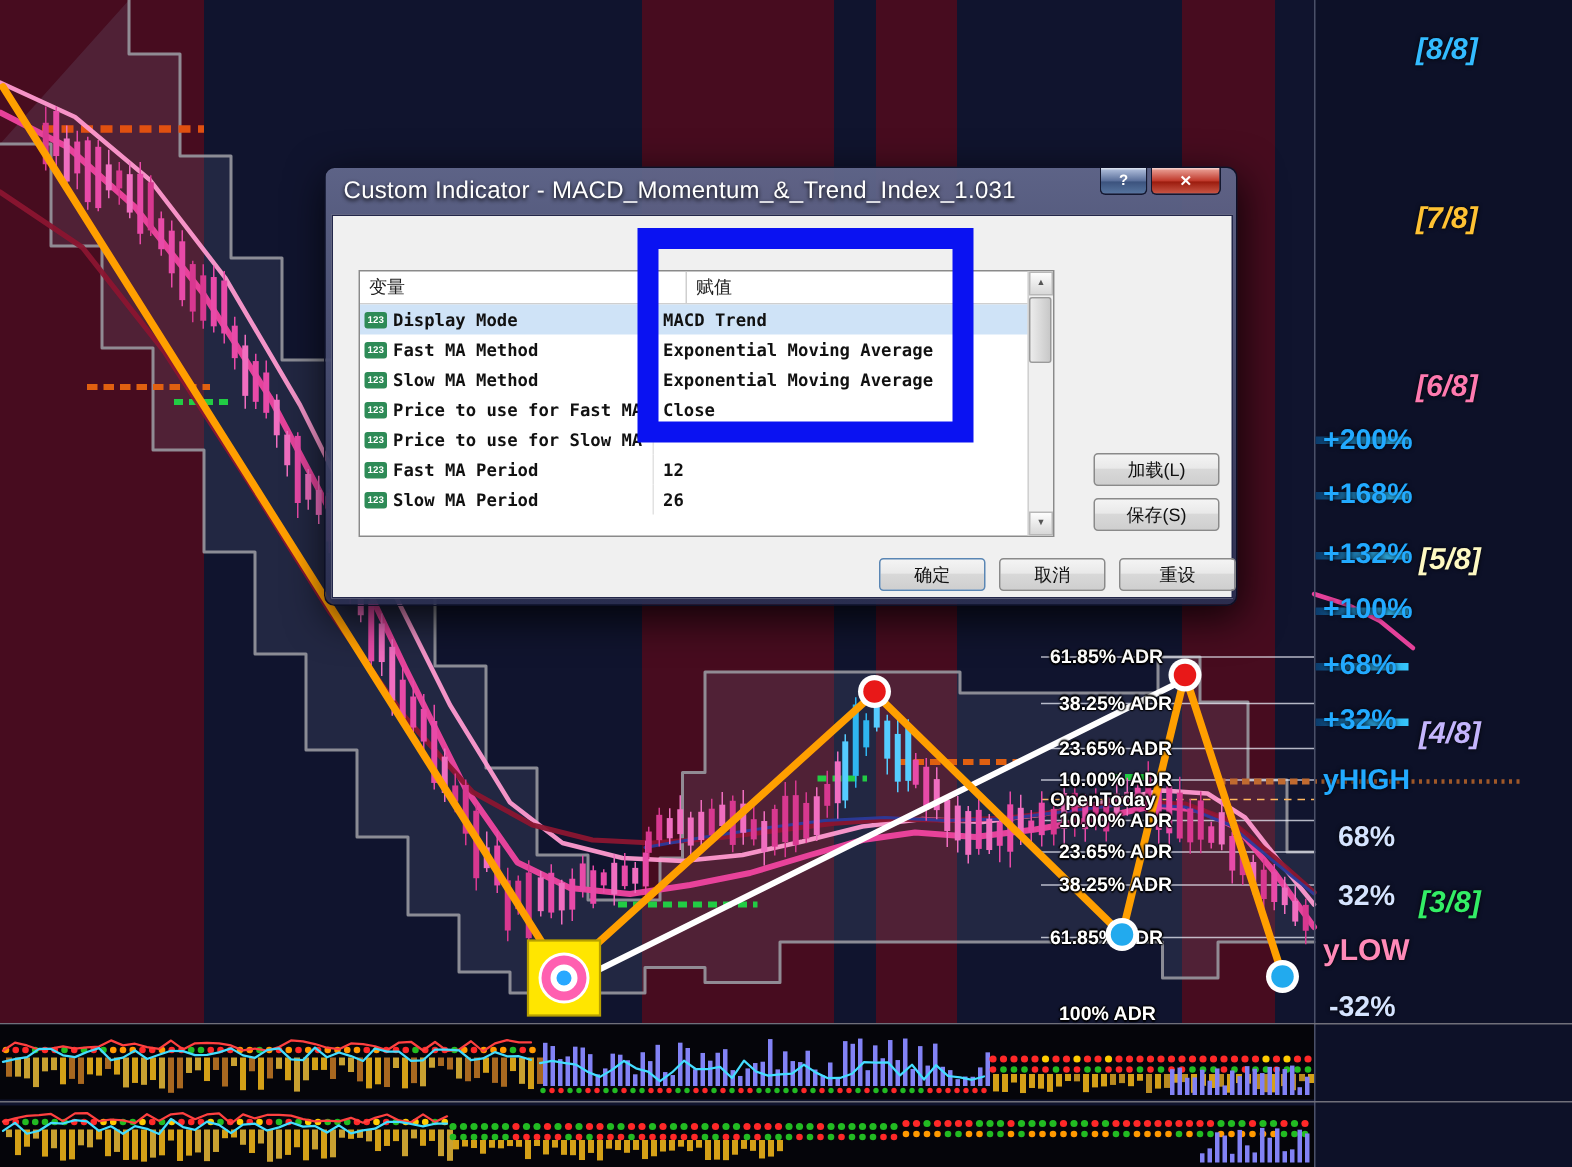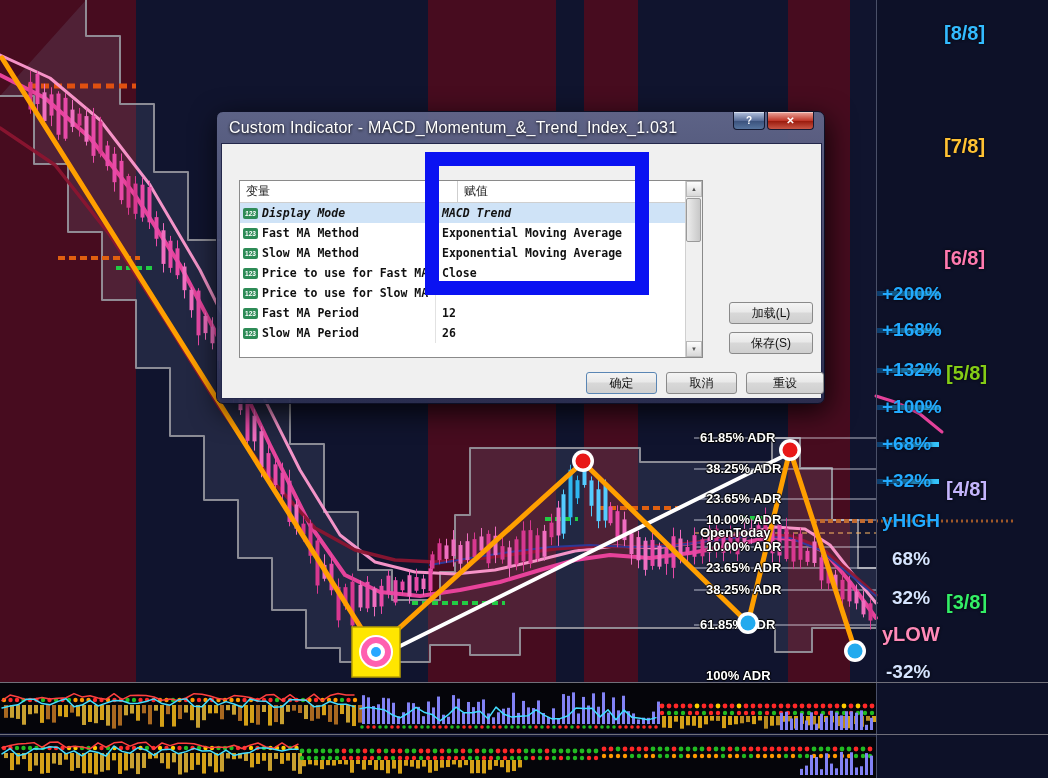--- a/index.html
+++ b/index.html
@@ -3,21 +3,21 @@
 <meta charset="utf-8">
 <style>
   html,body{margin:0;padding:0;}
   body{width:1048px;height:778px;background:#0d1128;font-family:"Liberation Sans",sans-serif;position:relative;overflow:hidden;}
   #screen{position:absolute;left:0;top:0;width:1048px;height:778px;background:#10142e;}
   svg.layer{position:absolute;left:0;top:0;}
   #chart-svg{z-index:1;}
   #labels{position:absolute;left:0;top:0;width:1048px;height:778px;z-index:4;pointer-events:none;}
   #marker-svg{z-index:6;pointer-events:none;}
   .plabel{position:absolute;font-weight:bold;white-space:nowrap;text-shadow:0 0 3px rgba(0,0,0,.9);}
-  .plabel.it{}
+  .plabel.it{font-style:italic;}
   .adr{position:absolute;font-size:13px;font-weight:bold;color:#fff;white-space:nowrap;
        text-shadow:-1px 0 1px #000,1px 0 1px #000,0 -1px 1px #000,0 1px 1px #000;}
   
   .dialog{position:absolute;left:216px;top:111px;width:609px;z-index:10;box-sizing:border-box;
     background:linear-gradient(180deg,rgba(96,102,138,.96),rgba(42,46,80,.96));
     border:1px solid #0d1026;border-radius:7px;box-shadow:3px 8px 28px rgba(0,0,0,.8);
     padding:0 4px 4px 4px;}
   .titlebar{height:31px;display:flex;align-items:center;position:relative;}
   .title{color:#fff;font-size:16px;margin-left:8px;text-shadow:0 1px 3px #000;letter-spacing:.2px;}
   .winbtns{position:absolute;right:6px;top:0;display:flex;}
@@ -31,21 +31,21 @@
   .tab{padding:3px 10px 3px;font-size:12px;color:#222;cursor:pointer;border:1px solid #8e8e8e;
     background:linear-gradient(#f6f6f6,#e2e2e2 60%,#d0d0d0);border-radius:2px 2px 0 0;margin-right:-1px;}
   .tab.active{background:#f4f4f4;border-bottom-color:#f4f4f4;padding-bottom:5px;margin-top:-1px;position:relative;z-index:2;}
   .ptable{position:absolute;left:17px;top:36px;width:464px;height:178px;background:#fff;
     border:1px solid #8a8a8a;box-sizing:border-box;overflow:hidden;}
   .thead{display:flex;height:21px;border-bottom:1px solid #cfcfcf;margin-right:16px;font-size:12px;color:#222;}
   .thname{width:218px;display:flex;align-items:center;padding-left:6px;border-right:1px solid #cfcfcf;box-sizing:border-box;}
   .thval{flex:1;display:flex;align-items:center;padding-left:6px;}
   .prow{display:flex;height:20px;align-items:center;margin-right:16px;
     font-family:"DejaVu Sans Mono","Liberation Mono",monospace;font-size:11.5px;font-weight:bold;color:#111;}
-  .prow.sel{background:#cfe3f7;font-style:italic;}
+  .prow.sel{background:#cfe3f7;}
   .picon{width:15px;height:11px;margin:0 4px 0 3px;background:#2e8b57;color:#fff;font-size:6.5px;font-weight:bold;
     display:flex;align-items:center;justify-content:center;border-radius:2px;font-family:"Liberation Sans",sans-serif;flex:none;}
   .pname{width:196px;height:100%;display:flex;align-items:center;border-right:1px solid #e2e2e2;box-sizing:border-box;
     overflow:hidden;white-space:nowrap;}
   .pval{flex:1;padding-left:6px;overflow:hidden;white-space:nowrap;}
   .vscroll{position:absolute;right:0;top:0;bottom:0;width:16px;background:#f0f0f0;border-left:1px solid #d0d0d0;}
   .sbtn{position:absolute;left:0;right:0;height:16px;display:flex;align-items:center;justify-content:center;
     font-size:6px;color:#555;background:linear-gradient(#fdfdfd,#d8d8d8);border:1px solid #b8b8b8;box-sizing:border-box;cursor:pointer;}
   .sbtn.up{top:0;} .sbtn.down{bottom:0;}
   .sthumb{position:absolute;left:0;top:17px;width:15px;height:44px;cursor:pointer;
@@ -1044,21 +1044,21 @@
         <rect x="870" y="755.6537590026855" width="3" height="19.346240997314453" fill="#8282f5"></rect>
       </g>
     </svg>
   <div id="labels">
       <div class="plabel it" style="left: 944px; top: 22px; color: rgb(51, 187, 255); font-size: 20px;">[8/8]</div>
       <div class="plabel it" style="left: 944px; top: 135px; color: rgb(255, 194, 51); font-size: 20px;">[7/8]</div>
       <div class="plabel it" style="left: 944px; top: 247px; color: rgb(255, 122, 176); font-size: 20px;">[6/8]</div>
       <div class="plabel" style="left: 882px; top: 283px; color: rgb(34, 170, 255); font-size: 19px;">+200%</div>
       <div class="plabel" style="left: 882px; top: 319px; color: rgb(34, 170, 255); font-size: 19px;">+168%</div>
       <div class="plabel" style="left: 882px; top: 359px; color: rgb(34, 170, 255); font-size: 19px;">+132%</div>
-      <div class="plabel it" style="left: 946px; top: 362px; color: #84cc16; font-size: 20px;">[5/8]</div>
+      <div class="plabel it" style="left: 946px; top: 362px; color: #fef9c3; font-size: 20px;">[5/8]</div>
       <div class="plabel" style="left: 882px; top: 396px; color: rgb(34, 170, 255); font-size: 19px;">+100%</div>
       <div class="plabel" style="left: 882px; top: 433px; color: rgb(34, 170, 255); font-size: 19px;">+68%</div>
       <div class="plabel" style="left: 882px; top: 470px; color: rgb(34, 170, 255); font-size: 19px;">+32%</div>
       <div class="plabel it" style="left: 946px; top: 478px; color: #c4b5fd; font-size: 20px;">[4/8]</div>
       <div class="plabel" style="left: 882px; top: 510px; color: rgb(34, 170, 255); font-size: 19px;">yHIGH</div>
       <div class="plabel" style="left: 892px; top: 548px; color: rgb(213, 228, 255); font-size: 19px;">68%</div>
       <div class="plabel" style="left: 892px; top: 587px; color: rgb(213, 228, 255); font-size: 19px;">32%</div>
       <div class="plabel it" style="left: 946px; top: 591px; color: rgb(51, 238, 102); font-size: 20px;">[3/8]</div>
       <div class="plabel" style="left: 882px; top: 623px; color: rgb(255, 138, 184); font-size: 20px;">yLOW</div>
       <div class="plabel" style="left: 886px; top: 661px; color: rgb(213, 228, 255); font-size: 19px;">-32%</div>

